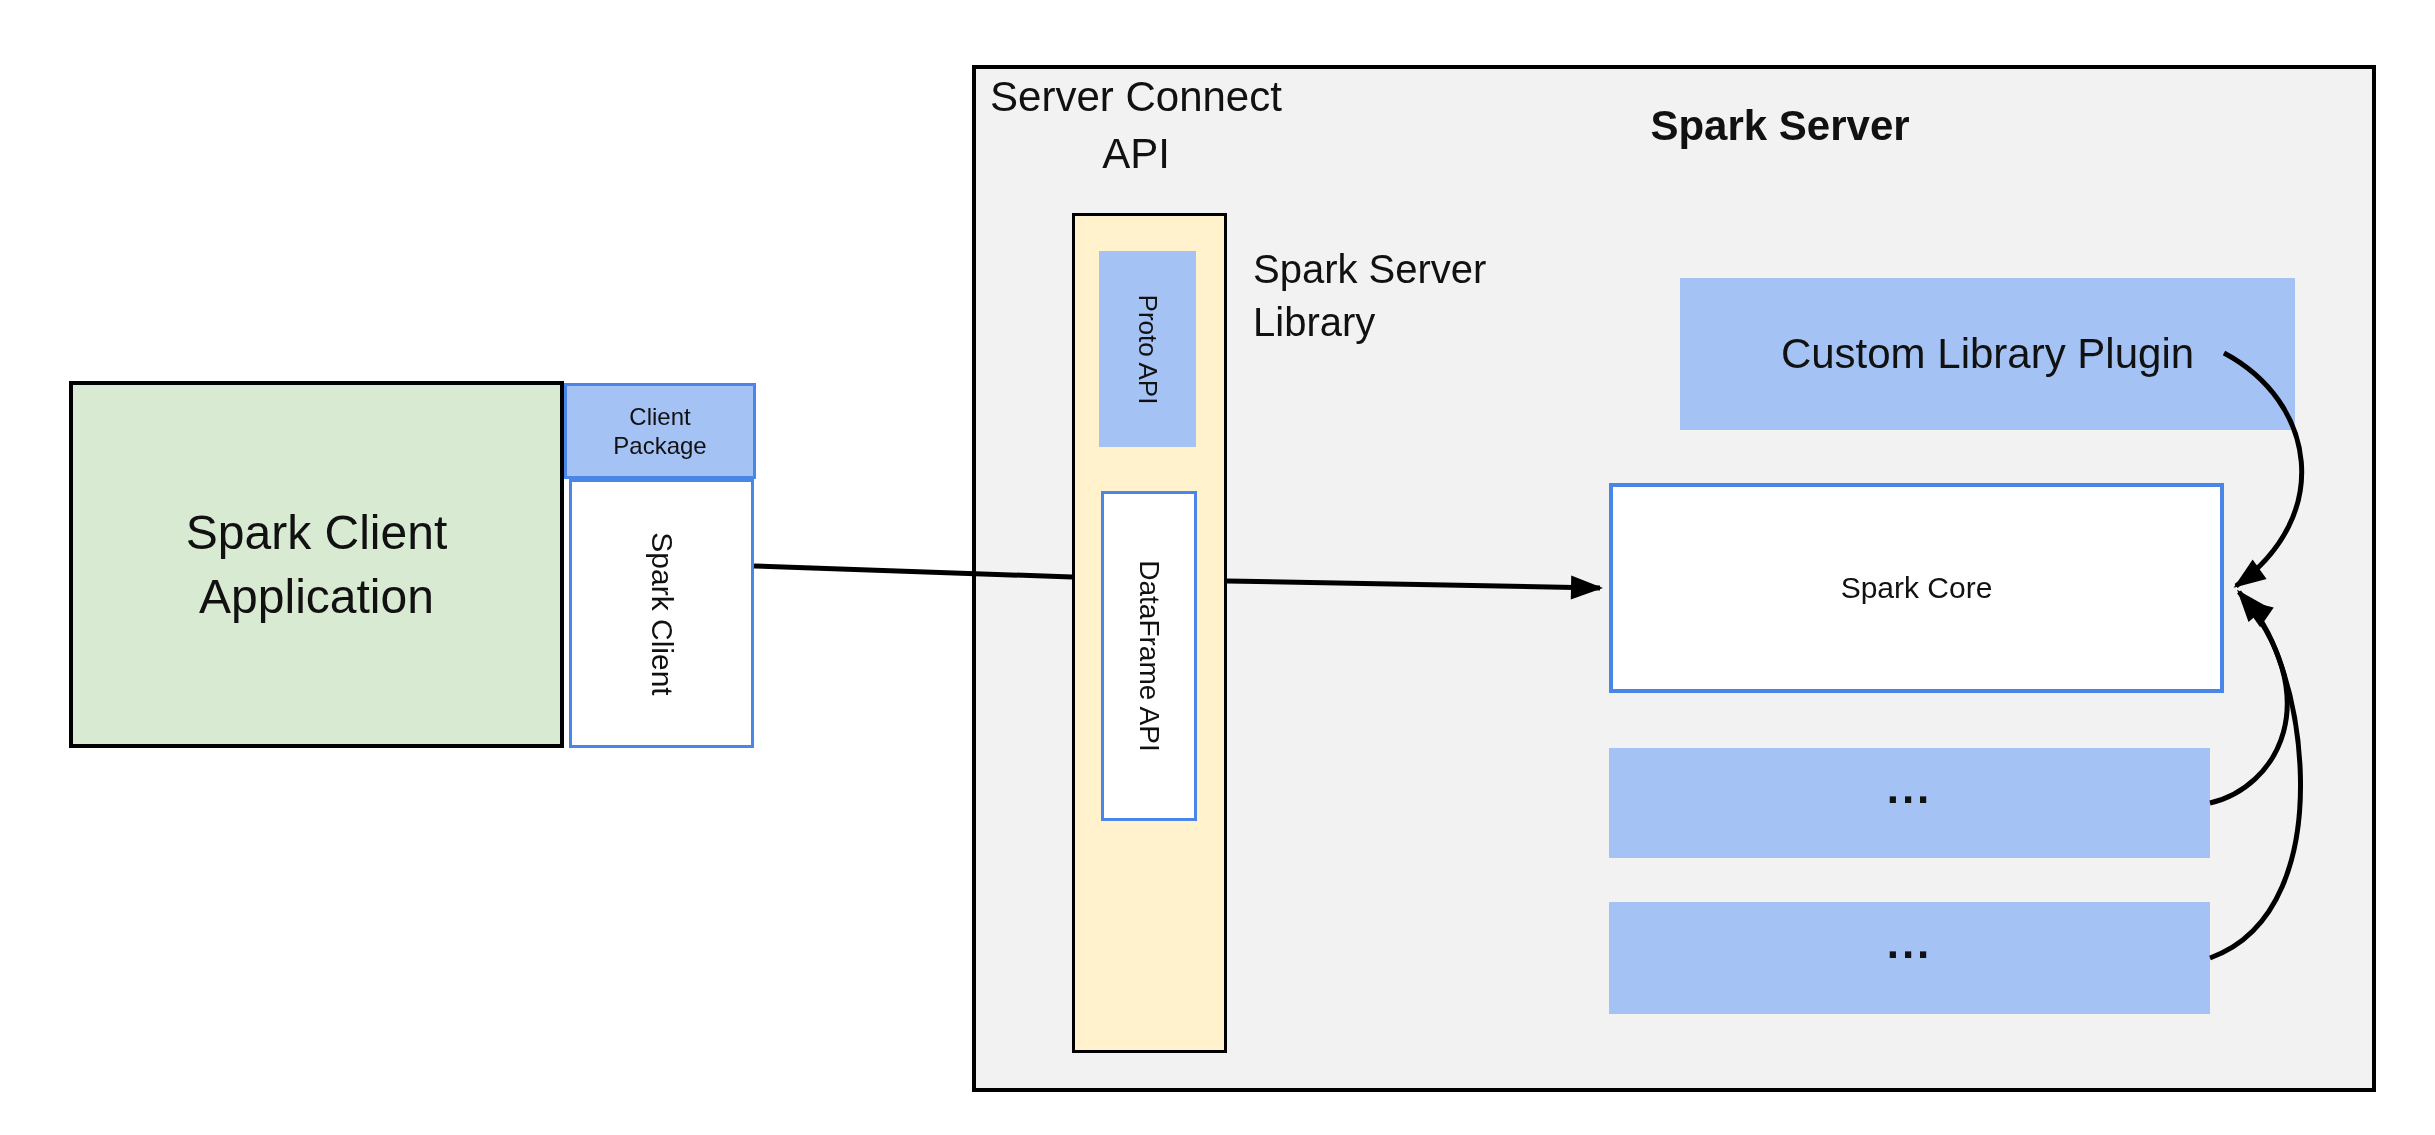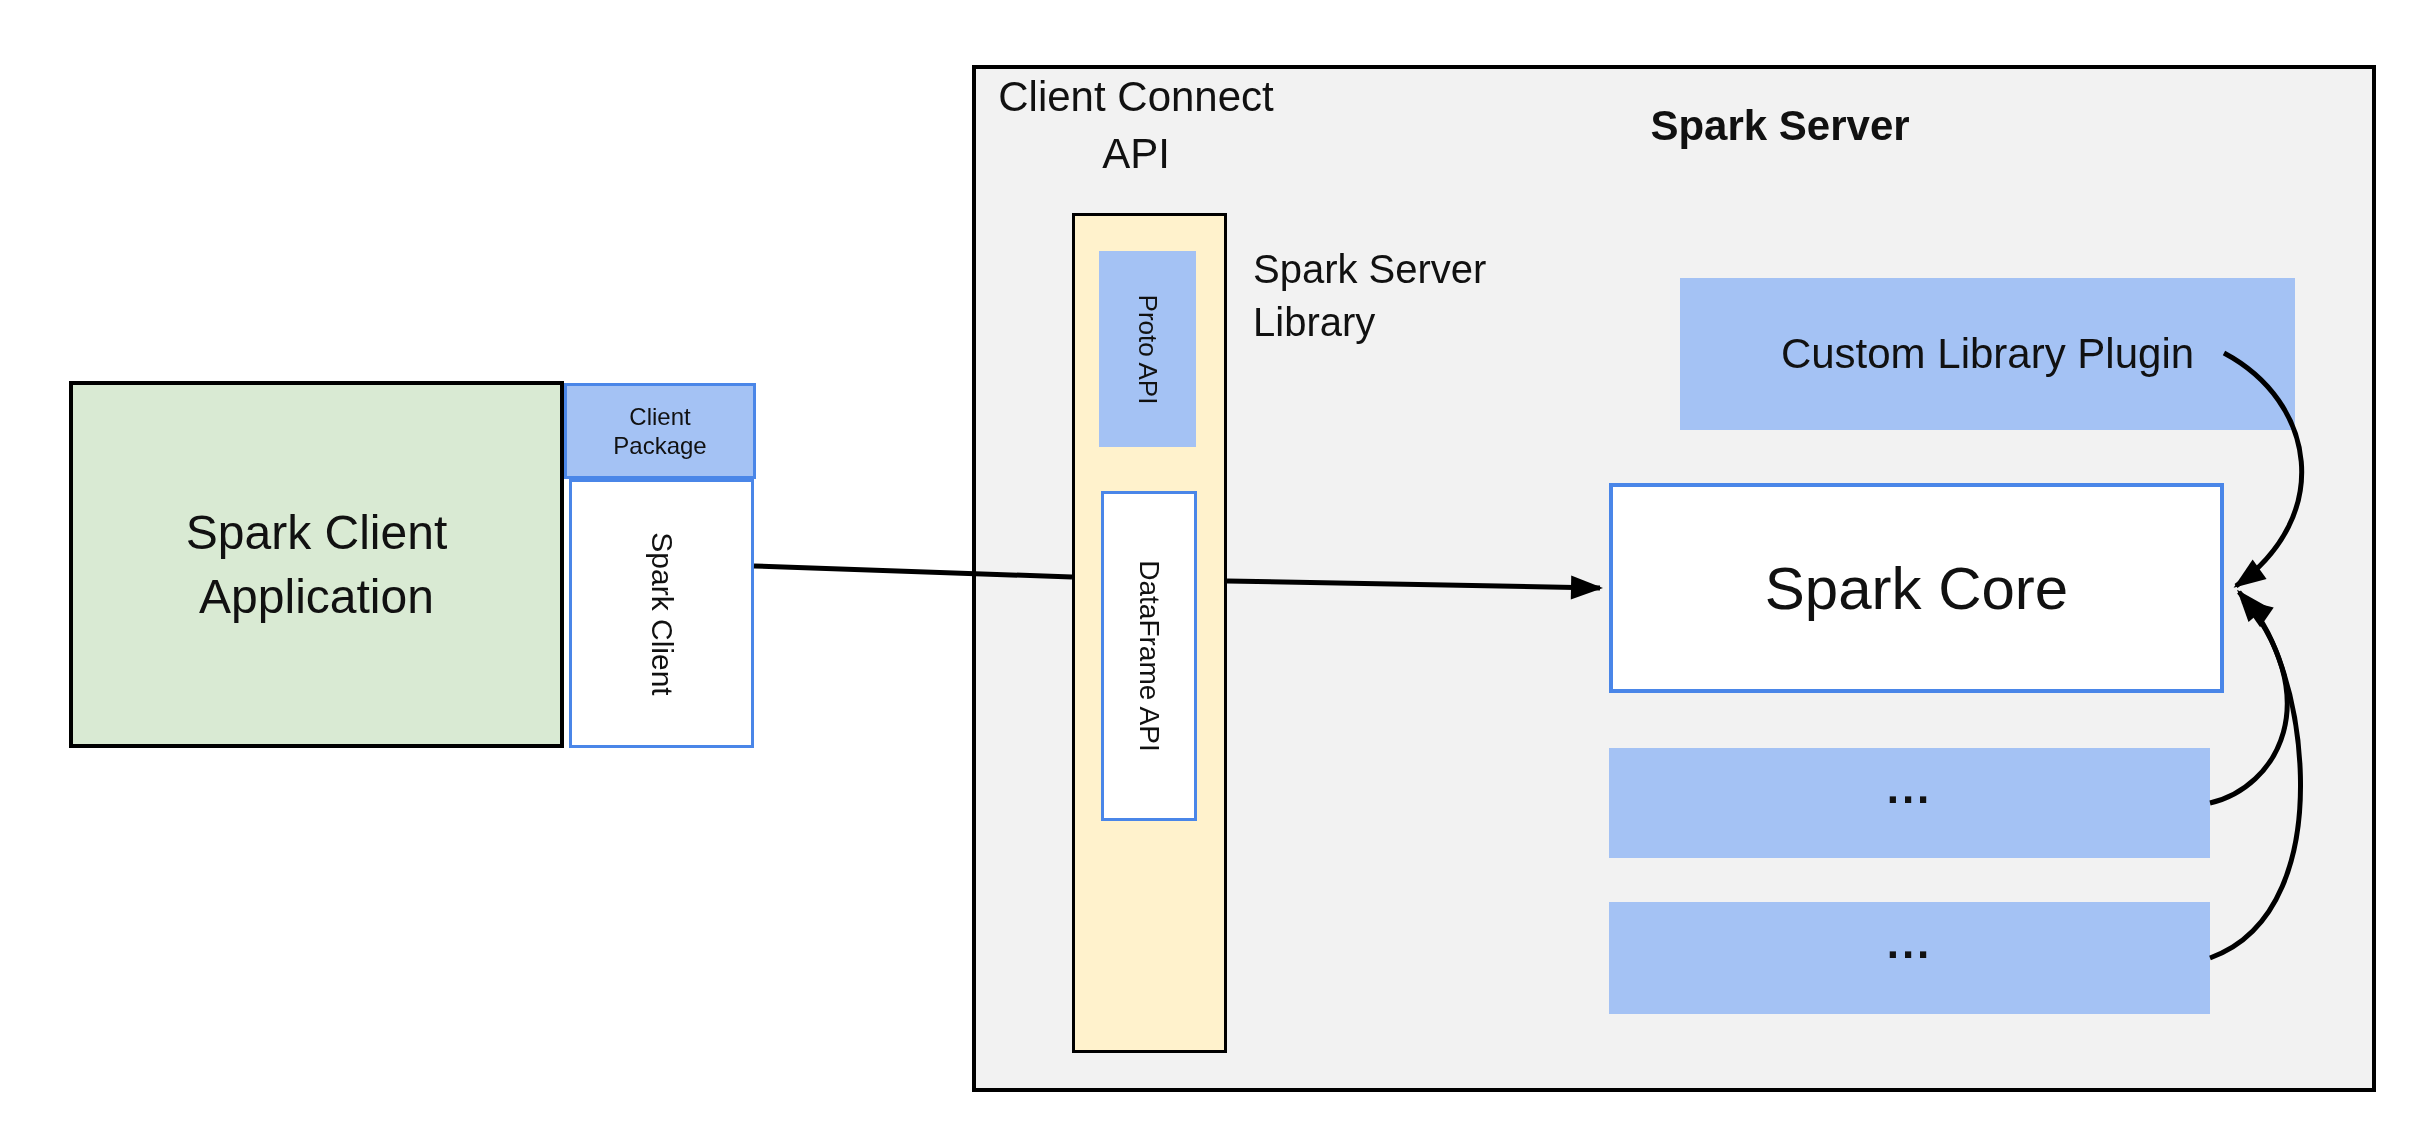--- a/index.html
+++ b/index.html
@@ -34,37 +34,37 @@
 
   
   .connect-lbl{left:961px;top:68px;width:350px;font-size:42px;line-height:57px;text-align:center;}
   .server-title{left:1580px;top:102px;width:400px;font-size:42px;font-weight:bold;text-align:center;}
   .server-lib-lbl{left:1253px;top:243px;width:320px;font-size:40px;line-height:53px;text-align:left;}
 
   
   .plugin-box{left:1680px;top:278px;width:615px;height:152px;background:#a4c2f4;}
   .plugin-box .lbl{font-size:42px;}
   .core-box{left:1609px;top:483px;width:615px;height:210px;background:#fff;border:4px solid #4a86e8;}
-  .core-box .lbl{font-size:60px;text-align:center;}
+  .core-box .lbl{font-size:30px;text-align:center;}
   .dots-box{left:1609px;width:601px;background:#a4c2f4;}
   .dots-1{top:748px;height:110px;}
   .dots-2{top:902px;height:112px;}
   .dots-box .lbl{font-size:44px;font-weight:bold;letter-spacing:3px;transform:translateY(-30%);}
 
   svg.arrows{position:absolute;left:0;top:0;width:2435px;height:1135px;pointer-events:none;}
   svg.arrows path{stroke:#000;fill:none;stroke-width:5px;}
 </style>
 </head>
 <body>
 
 <div id="canvas">
 
   <div class="abs gray-panel"></div>
 
-  <div class="abs connect-lbl preline">Client Connect
+  <div class="abs connect-lbl preline">Server Connect
 API</div>
   <div class="abs server-title">Spark Server</div>
 
   <div class="abs green-box center">
     <div class="lbl preline">Spark Client
 Application</div>
   </div>
 
   <div class="abs client-pkg center">
     <div class="lbl preline">Client

